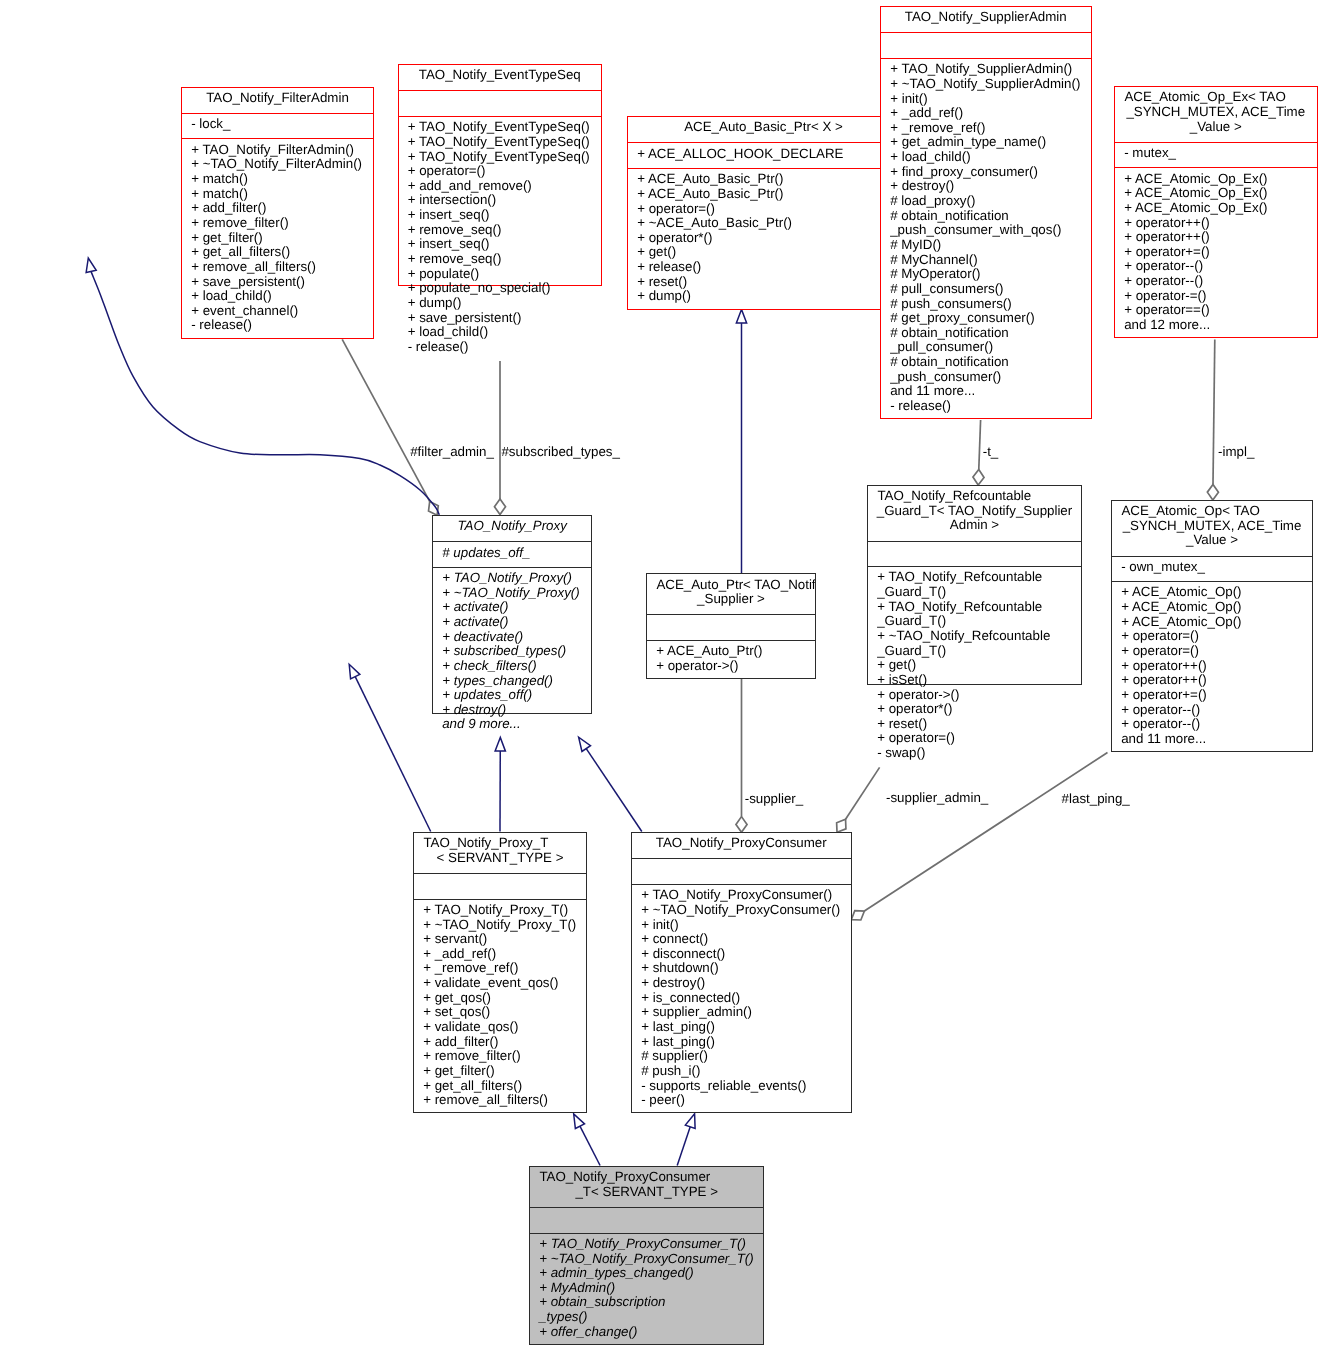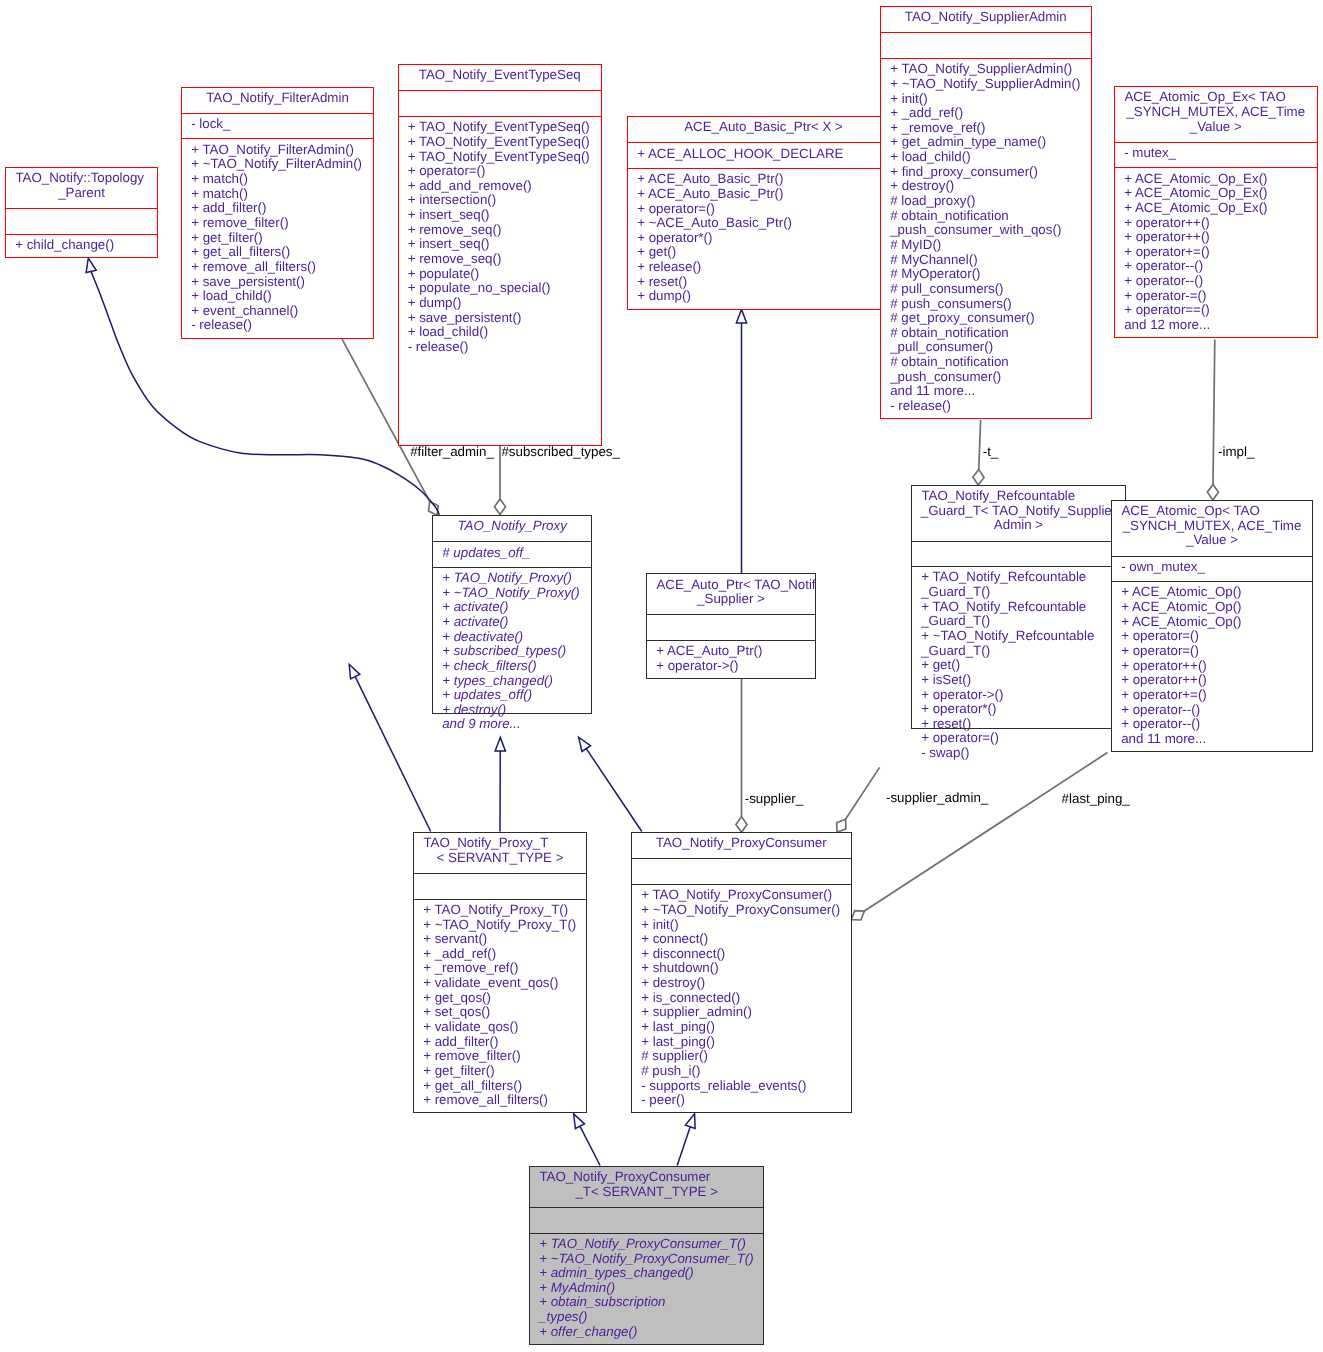--- a/index.html
+++ b/index.html
@@ -4,21 +4,21 @@
 <title>UML class inheritance diagram</title>
 <style>
 html,body{margin:0;padding:0;background:#ffffff;}
 body{width:1323px;height:1352px;position:relative;overflow:hidden;
      font-family:"Liberation Sans",sans-serif;
      -webkit-font-smoothing:antialiased;
      text-rendering:geometricPrecision;}
 #stage{position:absolute;left:0;top:0;width:1323px;height:1352px;background:#ffffff;}
 svg#edge-layer{position:absolute;left:0;top:0;width:1323px;height:1352px;}
 .uml{position:absolute;box-sizing:border-box;border:1px solid #000;
-     font-size:13.33px;line-height:14.65px;color:#4c1d95;background:#ffffff;}
+     font-size:13.33px;line-height:14.65px;color:#000000;background:#ffffff;}
 .uml.red{border-color:#ff0000;}
 .uml.gray{border-color:#c0c0c0;}
 .uml.black{border-color:#2b2b2b;}
 .sec{box-sizing:border-box;padding:3.4px 0 0 0;overflow:hidden;}
 .sec.divtop{border-top:1px solid #be185d;}
 .red .sec.divtop{border-top-color:#ff0000;}
 .gray .sec.divtop{border-top-color:#c0c0c0;}
 .black .sec.divtop{border-top-color:#2b2b2b;}
 .row{white-space:pre;height:14.65px;}
 .sec.title .row{text-align:center;padding:0 2px;}
@@ -84,31 +84,20 @@
    <g>
     <path d="M 600.10,1165.50 L 579.95,1126.19" fill="none" stroke="#191970" stroke-width="1.5"></path>
     <polygon points="573.70,1114.00 575.37,1128.54 584.53,1123.84" fill="#ffffff" stroke="#191970" stroke-width="1.5"></polygon>
    </g>
    <g>
     <path d="M 677.20,1165.50 L 690.23,1126.78" fill="none" stroke="#191970" stroke-width="1.5"></path>
     <polygon points="694.60,1113.80 685.35,1125.14 695.11,1128.43" fill="#ffffff" stroke="#191970" stroke-width="1.5"></polygon>
    </g>
   </svg>
 
-  <div class="uml red" style="left:5px;top:167px;width:153px;height:91.008px;background:#ffffff;">
-    <div class="sec title" style="height:40.104px;">
-      <div class="row firstline">TAO_Notify::Topology</div>
-      <div class="row">_Parent</div>
-    </div>
-    <div class="sec mem divtop" style="height:25.452px;">
-    </div>
-    <div class="sec mem divtop" style="height:25.452px;">
-      <div class="row">+ child_change()</div>
-    </div>
-  </div>
   <div class="uml red" style="left:181px;top:86.5px;width:193px;height:252.18px;background:#ffffff;">
     <div class="sec title" style="height:25.452px;">
       <div class="row">TAO_Notify_FilterAdmin</div>
     </div>
     <div class="sec mem divtop" style="height:25.452px;">
       <div class="row">- lock_</div>
     </div>
     <div class="sec mem divtop" style="height:201.276px;">
       <div class="row">+ TAO_Notify_FilterAdmin()</div>
       <div class="row">+ ~TAO_Notify_FilterAdmin()</div>
@@ -118,21 +107,21 @@
       <div class="row">+ remove_filter()</div>
       <div class="row">+ get_filter()</div>
       <div class="row">+ get_all_filters()</div>
       <div class="row">+ remove_all_filters()</div>
       <div class="row">+ save_persistent()</div>
       <div class="row">+ load_child()</div>
       <div class="row">+ event_channel()</div>
       <div class="row">- release()</div>
     </div>
   </div>
-  <div class="uml red" style="left:397.5px;top:64px;width:204.5px;height:382px;background:#ffffff;">
+  <div class="uml red" style="left:397.5px;top:64px;width:204.5px;height:222px;background:#ffffff;">
     <div class="sec title" style="height:25.452px;">
       <div class="row">TAO_Notify_EventTypeSeq</div>
     </div>
     <div class="sec mem divtop" style="height:25.452px;">
     </div>
     <div class="sec mem divtop" style="height:245.232px;">
       <div class="row">+ TAO_Notify_EventTypeSeq()</div>
       <div class="row">+ TAO_Notify_EventTypeSeq()</div>
       <div class="row">+ TAO_Notify_EventTypeSeq()</div>
       <div class="row">+ operator=()</div>
@@ -251,21 +240,21 @@
       <div class="row firstline">ACE_Auto_Ptr&lt; TAO_Notify</div>
       <div class="row">_Supplier &gt;</div>
     </div>
     <div class="sec mem divtop" style="height:25.452px;">
     </div>
     <div class="sec mem divtop" style="height:40.104px;">
       <div class="row">+ ACE_Auto_Ptr()</div>
       <div class="row">+ operator-&gt;()</div>
     </div>
   </div>
-  <div class="uml black" style="left:867px;top:484.8px;width:215px;height:244px;background:#ffffff;margin-left:44px;">
+  <div class="uml black" style="left:867px;top:484.8px;width:215px;height:200px;background:#ffffff;">
     <div class="sec title" style="height:54.756px;">
       <div class="row firstline">TAO_Notify_Refcountable</div>
       <div class="row">_Guard_T&lt; TAO_Notify_Supplier</div>
       <div class="row">Admin &gt;</div>
     </div>
     <div class="sec mem divtop" style="height:25.452px;">
     </div>
     <div class="sec mem divtop" style="height:201.276px;">
       <div class="row">+ TAO_Notify_Refcountable</div>
       <div class="row">_Guard_T()</div>

